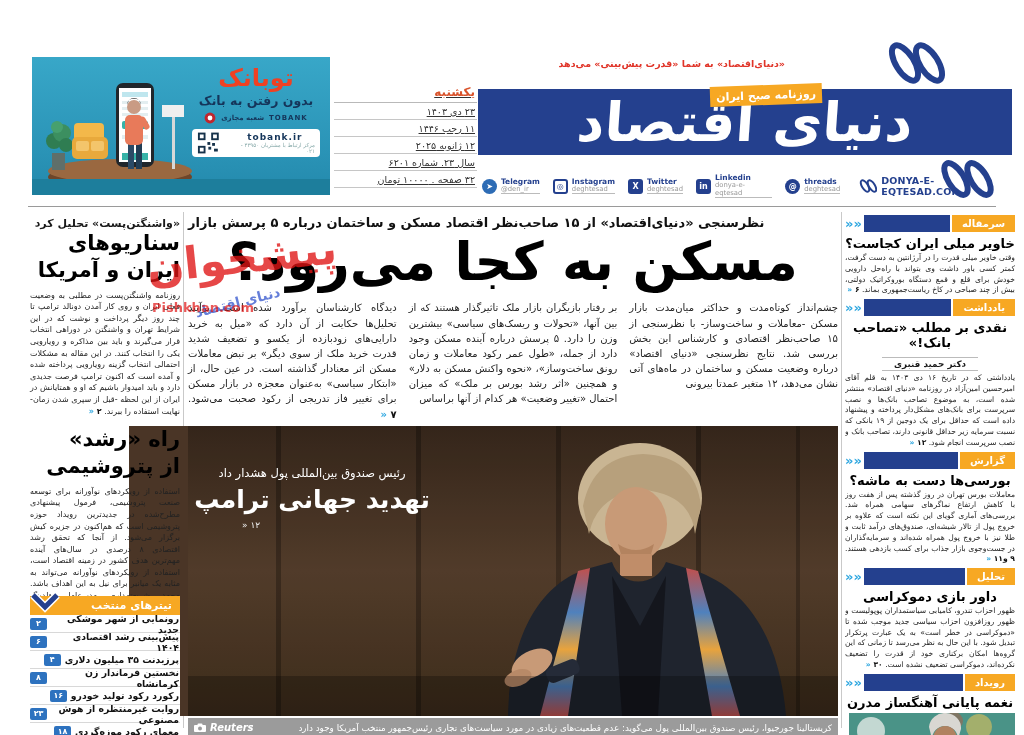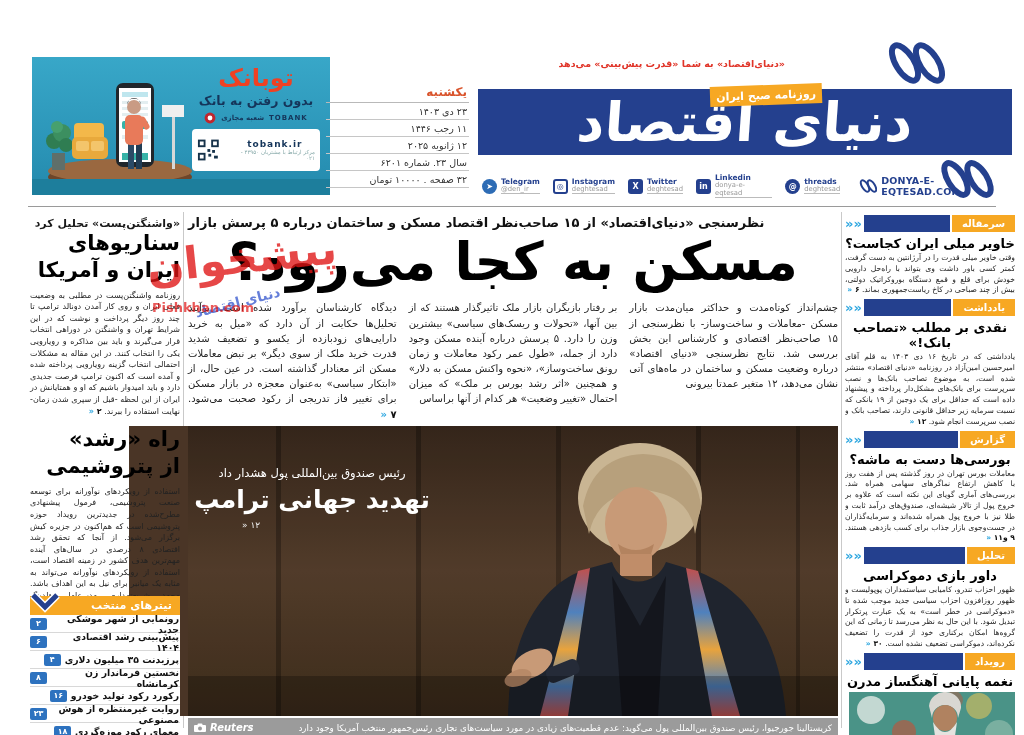--- a/index.html
+++ b/index.html
@@ -20,35 +20,35 @@
   .soc-ic{width:15px;height:15px;border-radius:50%;background:#2d6cb5;color:#fff;font-size:8px;font-weight:bold;
           display:flex;align-items:center;justify-content:center;font-family:"DejaVu Sans",sans-serif;}
   .soc-ic.sq{border-radius:3px;background:#24408e;}
   .soc-txt{display:flex;flex-direction:column;line-height:1.1;}
   .soc-name{font-size:7.5px;font-weight:bold;color:#24408e;}
   .soc-handle{font-size:6.8px;color:#999;border-bottom:1px solid #bbb;}
   .site{display:flex;align-items:center;gap:4px;margin-left:6px;}
   .site-txt{font-size:9.5px;font-weight:bold;color:#24408e;letter-spacing:.2px;}
 
   
-  .datebox{left:326px;top:84px;width:143px;font-size:9.5px;color:#333;}
+  .datebox{left:334px;top:84px;width:143px;font-size:9.5px;color:#333;text-decoration:underline;}
   .weekday{color:#d9532b;font-weight:bold;font-size:12px;padding:1px 2px 3px;border-bottom:1px solid #b9b9b9;}
   .daterow{padding:2.5px 2px;border-bottom:1px solid #c6c6c6;}
   .daterow:last-child{border-bottom:1px solid #c6c6c6;}
 
   
   .ad{left:32px;top:57px;width:298px;height:138px;background:linear-gradient(180deg,#38a7c8,#2a93b6 70%,#2389ac);
       overflow:hidden;cursor:pointer;}
   .ad-floor{position:absolute;left:0;bottom:0;width:100%;height:16px;background:#1d7e9c;}
   .ad-text{position:absolute;right:10px;top:8px;width:128px;text-align:center;z-index:2;}
   .ad-brand{color:#ef4123;font-size:24px;font-weight:bold;line-height:1.1;}
   .ad-tag{color:#15355a;font-size:12.5px;font-weight:bold;margin-top:2px;}
   .ad-sub{display:flex;direction:rtl;justify-content:center;align-items:center;gap:5px;margin-top:4px;
           font-size:7px;color:#15355a;font-weight:bold;}
-  .ad-card{margin-top:5px;background:#fff;border-radius:4px;padding:9px 5px;display:flex;align-items:center;gap:15px;direction:ltr;}
+  .ad-card{margin-top:5px;background:#fff;border-radius:4px;padding:2px 5px;display:flex;align-items:center;gap:15px;direction:ltr;}
   .ad-url{font-size:9px;font-weight:bold;color:#15355a;letter-spacing:1px;}
   .ad-phone{font-size:5.5px;color:#8aa;direction:rtl;text-align:right;}
 
   
   .hrule{left:28px;top:206px;width:968px;height:1px;background:#9a9a9a;}
   .vrule{width:1px;background:#c9c9c9;top:212px;height:516px;}
 
   
   .wm{left:146px;top:232px;z-index:50;color:#e01414;opacity:.78;transform:rotate(-6deg);
       font-size:44px;font-weight:bold;pointer-events:none;}
@@ -397,20 +397,21 @@
       </div>
     </div>
 
     <div class="sec">
       <div class="sec-head">
         <span class="sec-label">یادداشت</span>
         <span class="sec-bar"></span>
         <span class="sec-chev">««</span>
       </div>
       <div class="sec-title">نقدی بر مطلب «تصاحب بانک!»</div>
+      <div class="sec-author"><span>دکتر حمید قنبری</span></div>
       <div class="sec-body">
         <span>یادداشتی که در تاریخ ۱۶ دی ۱۴۰۳ به قلم آقای امیرحسین امین‌آزاد در روزنامه «دنیای اقتصاد» منتشر شده است، به موضوع تصاحب بانک‌ها و نصب سرپرست برای بانک‌های مشکل‌دار پرداخته و پیشنهاد داده است که حداقل برای یک دوجین از ۱۹ بانکی که نسبت سرمایه زیر حداقل قانونی دارند، تصاحب بانک و نصب سرپرست انجام شود.</span>
         <span class="pg"><span>۱۲</span> <span class="chv">«</span></span>
       </div>
     </div>
 
     <div class="sec">
       <div class="sec-head">
         <span class="sec-label">گزارش</span>
         <span class="sec-bar"></span>

